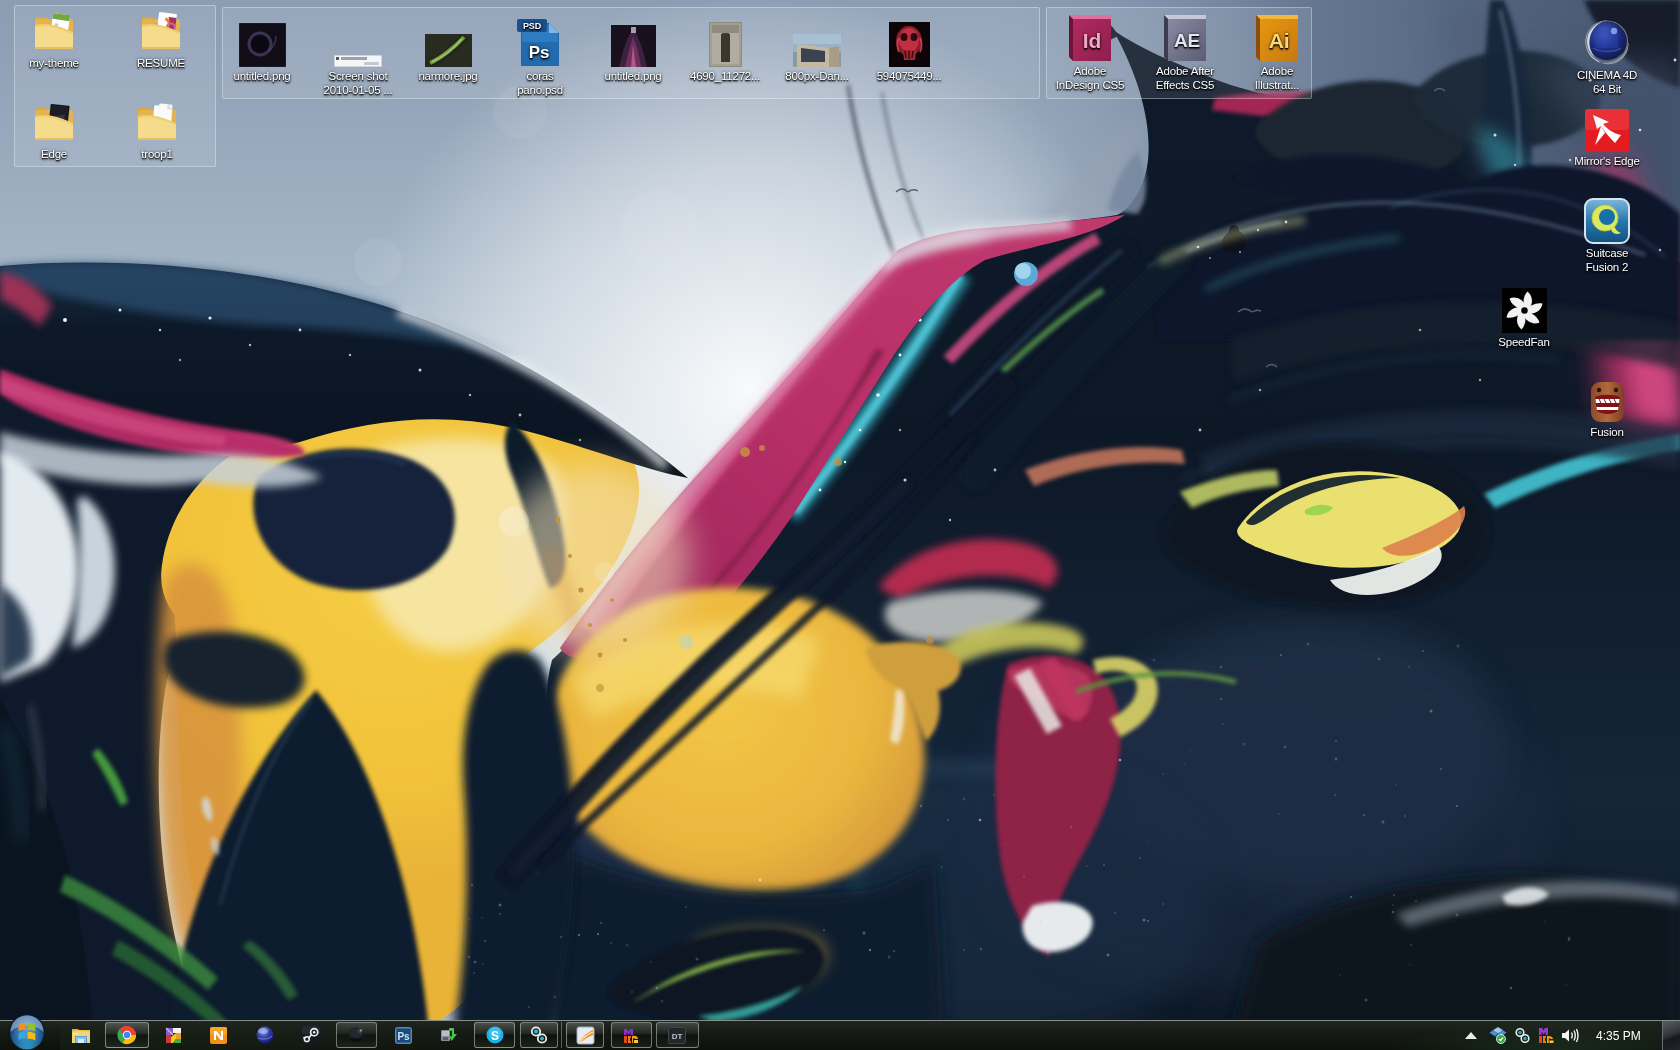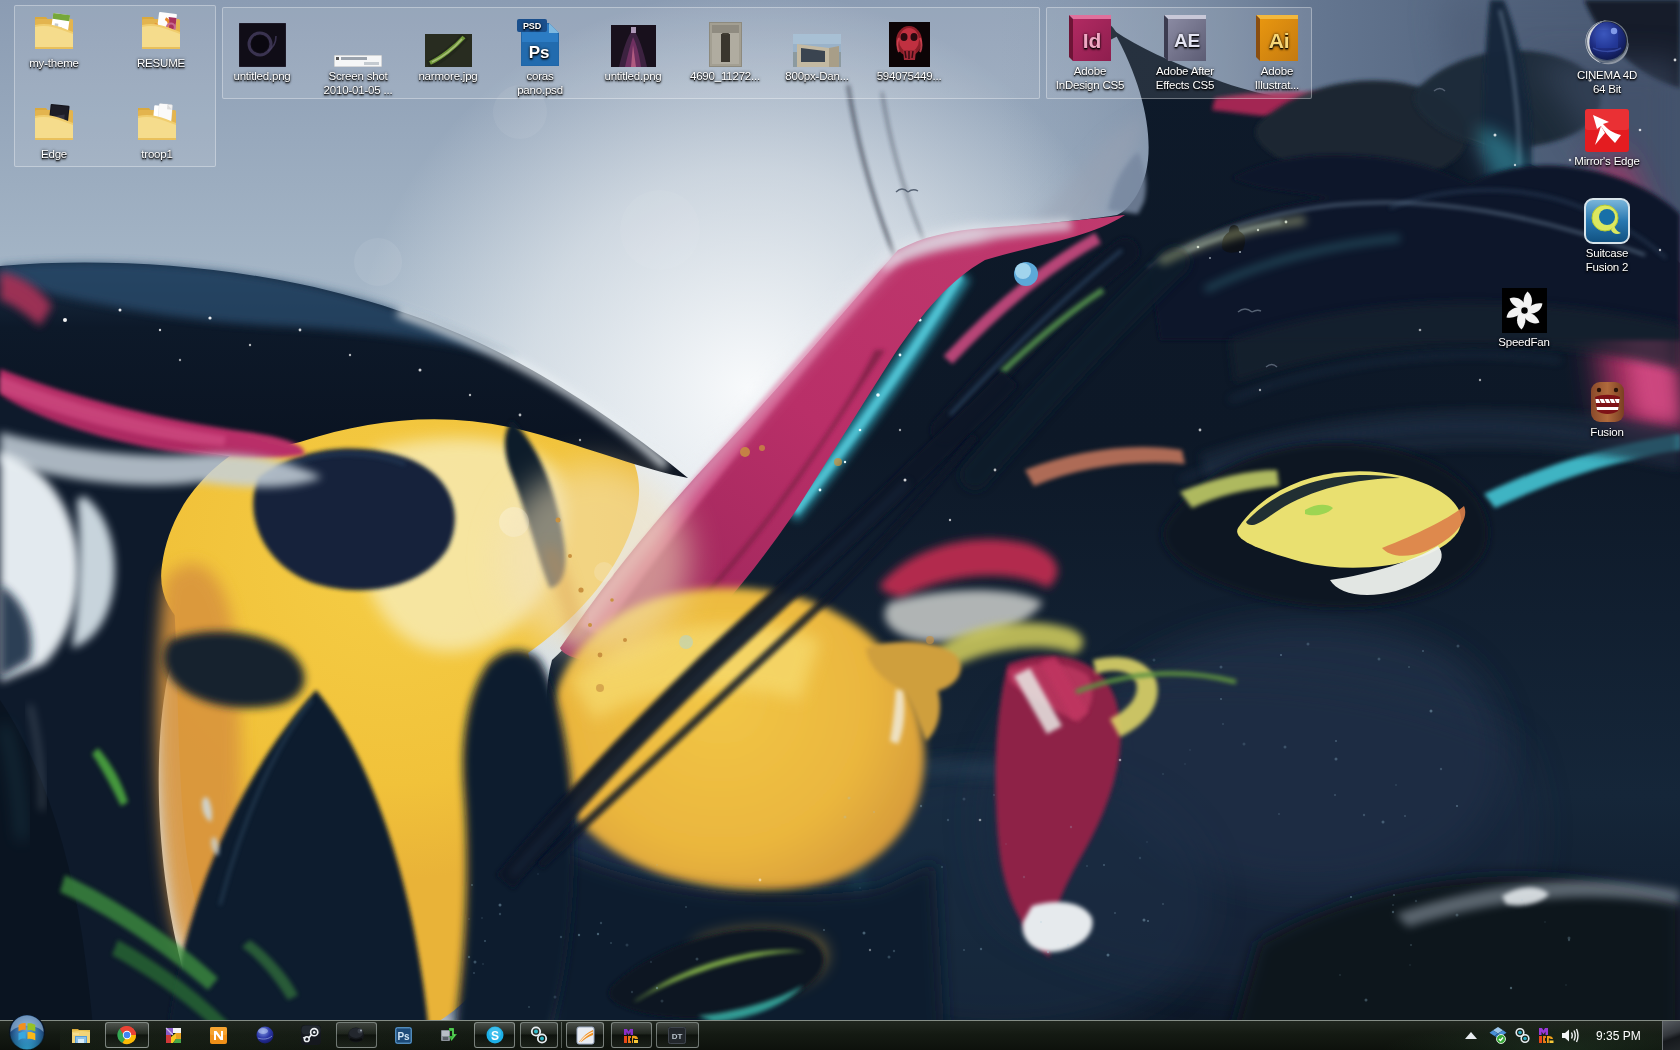--- a/index.html
+++ b/index.html
@@ -935,14 +935,14 @@
 <path d="M1,8 L1,1 L4,1 L5.5,3.5 L7,1 L10,1 L10,8 L7.5,8 L7.5,4.5 L5.5,7.5 L3.5,4.5 L3.5,8 Z" fill="#9838d8"></path>
 <rect x="1" y="9" width="3" height="7" fill="#e84818"></rect>
 <path d="M5,9 L8,9 L8,11 L7,11 L7,14 L8,14 L8,16 L5,16 Z" fill="#e87818"></path>
 <path d="M9,9 C12,8.5 15,9.5 15,12 L12.5,12 C12.5,11 11.5,11 10.8,11.5 L10.8,16 L9,16 Z" fill="#f0a018"></path>
 <path d="M11.5,13.5 L15.5,13.5 L15.5,16 L11.5,16 Z" fill="#f8c838"></path>
 </svg>
 <svg style="position:absolute;left:1561px;top:1028px" width="18" height="15" viewBox="0 0 18 15">
 <path d="M1,5 L4,5 L8,1.5 L8,13.5 L4,10 L1,10 Z" fill="#f2f4f6"></path>
 <path d="M10.5,4.5 Q12,7.5 10.5,10.5 M13,2.5 Q15.5,7.5 13,12.5 M15.5,1 Q18.5,7.5 15.5,14" stroke="#f2f4f6" stroke-width="1.4" fill="none"></path>
 </svg>
-<div style="position:absolute;left:1596px;top:1029px;width:60px;color:#fff;font-family:'Liberation Sans',sans-serif;font-size:12px;text-align:left;">9:35 PM</div>
+<div style="position:absolute;left:1596px;top:1029px;width:60px;color:#fff;font-family:'Liberation Sans',sans-serif;font-size:12px;text-align:left;">4:35 PM</div>
 <div style="position:absolute;left:1662px;top:1021px;width:18px;height:29px;background:linear-gradient(160deg,#585d62 0%,#33373c 45%,#16191d 60%,#222629);border-left:1px solid #6a6f74;box-sizing:border-box;"></div>
 
 </body></html>

